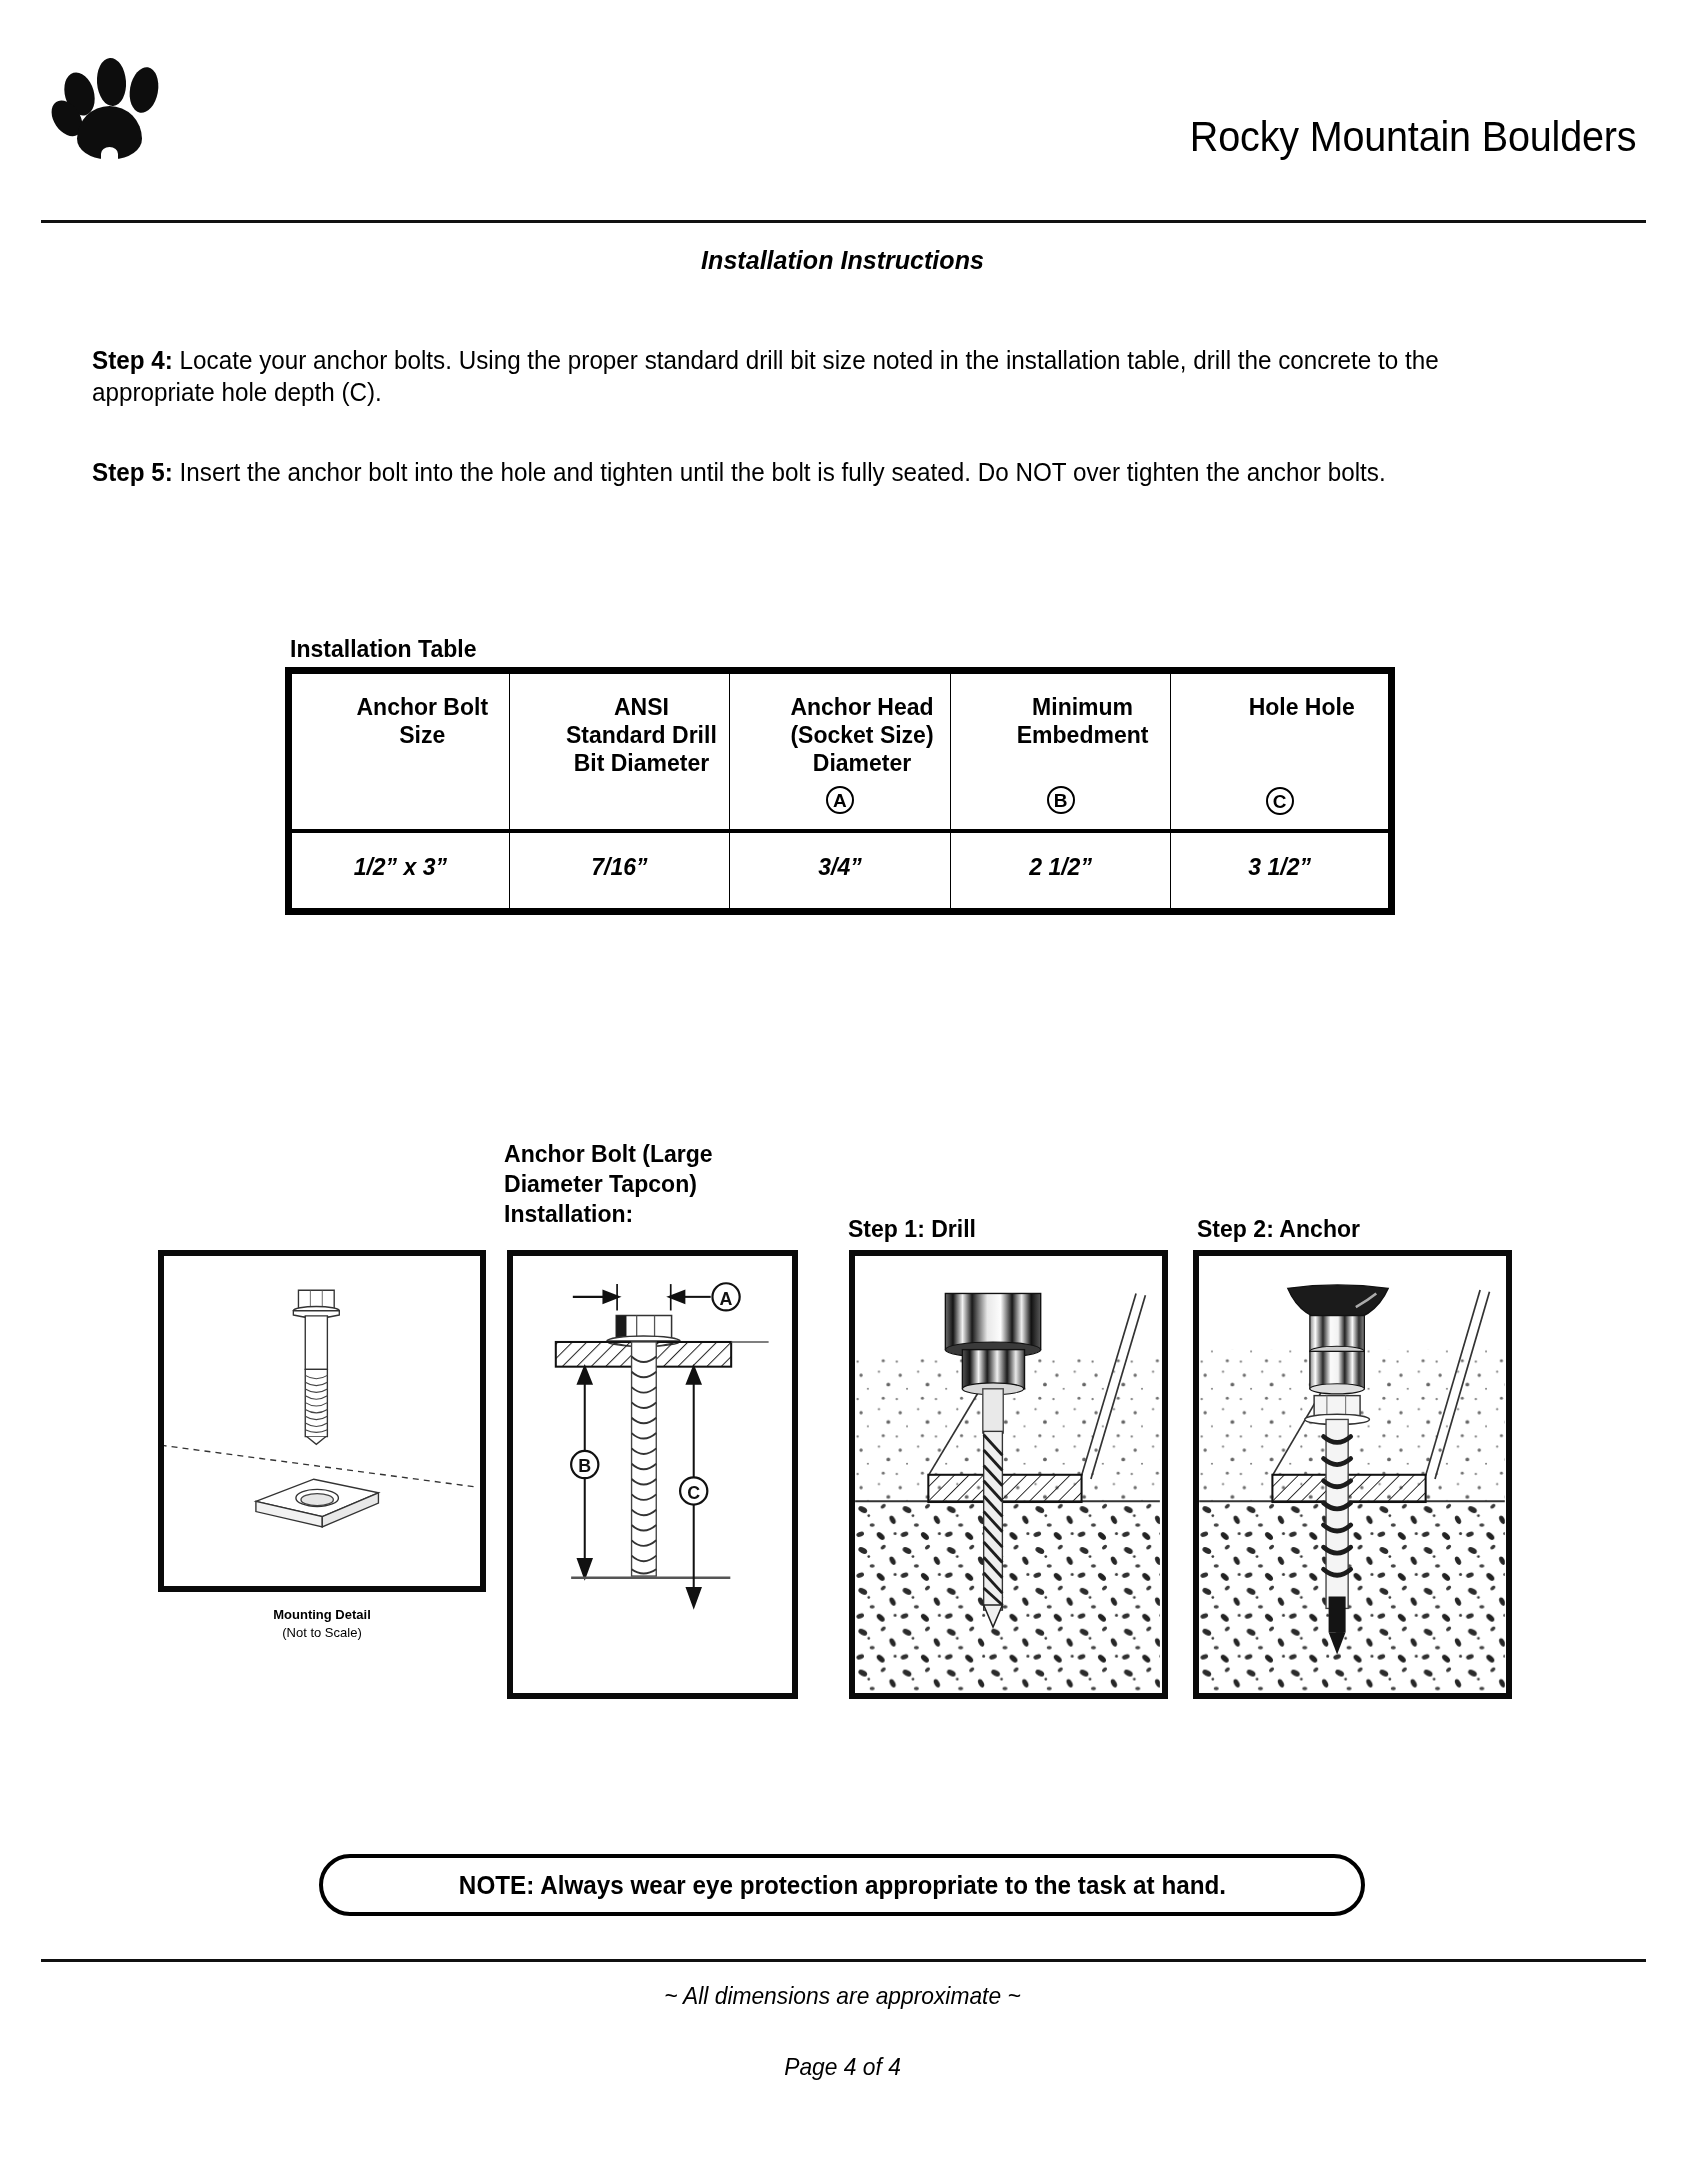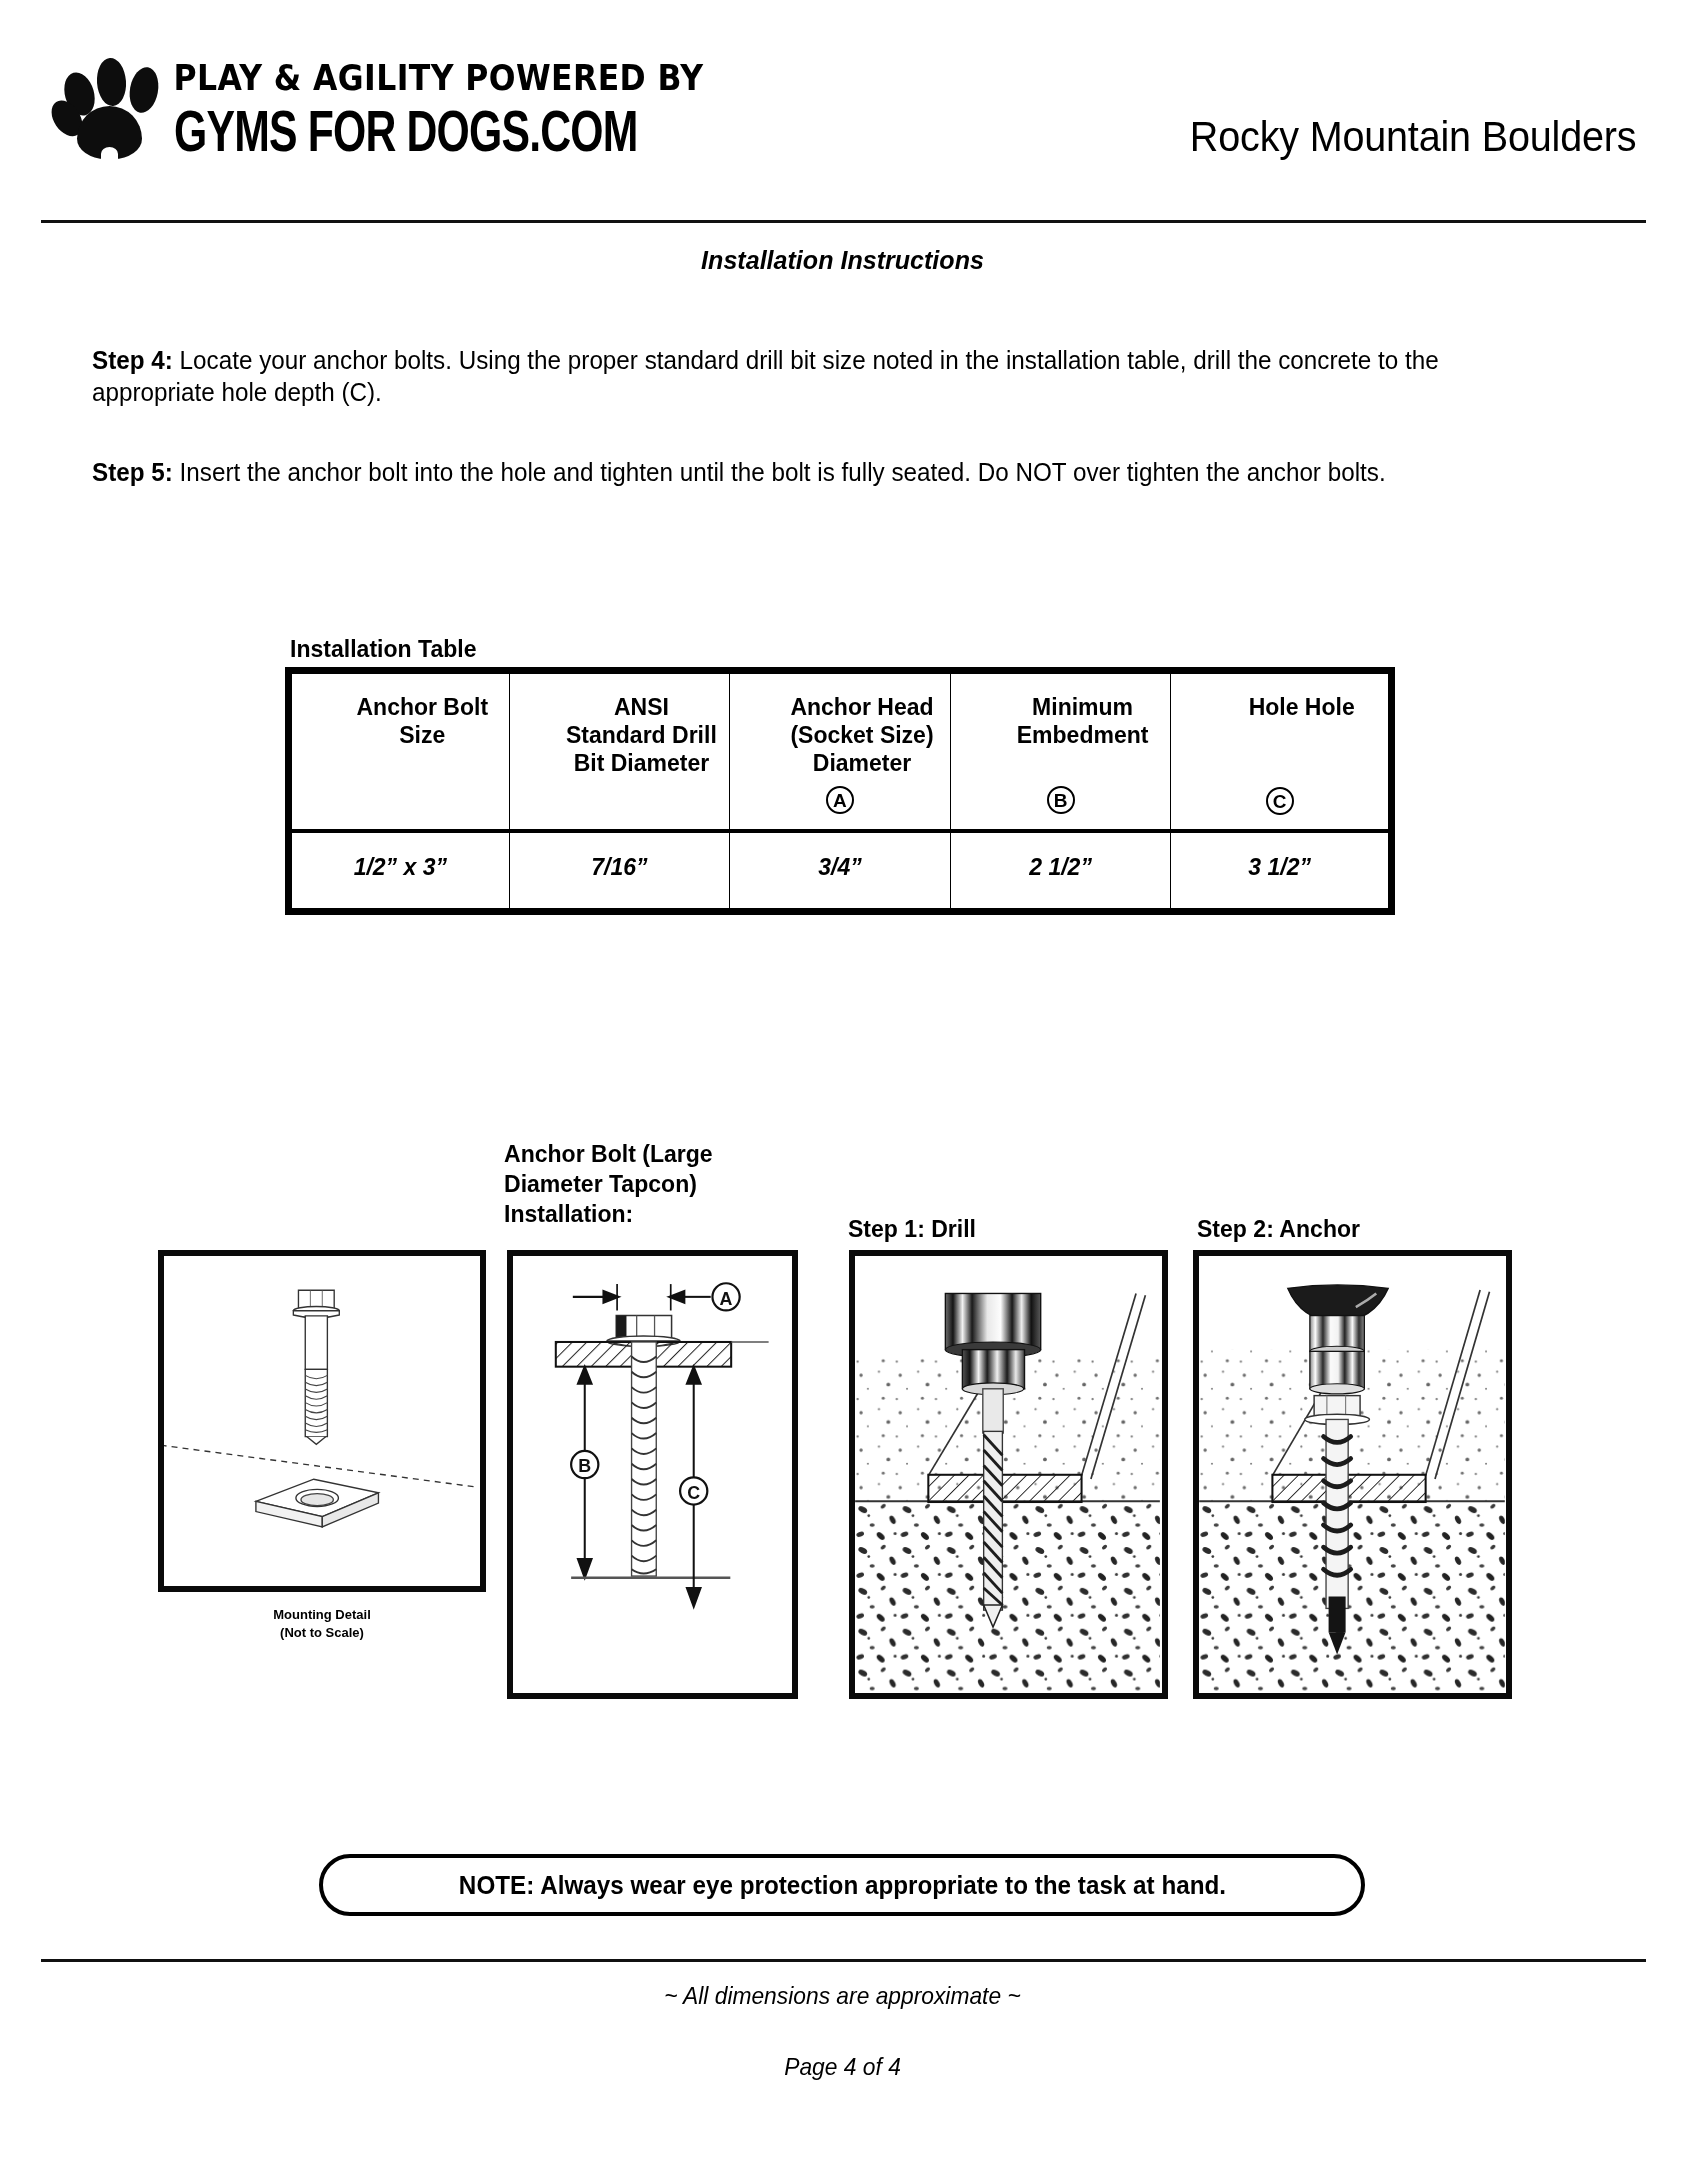--- a/index.html
+++ b/index.html
@@ -205,21 +205,21 @@
 
   #mounting-caption {
     position: absolute;
     left: 158px; top: 1606px;
     width: 328px;
     text-align: center;
     font-size: 13px;
     font-weight: bold;
     line-height: 1.35;
   }
-  #mounting-caption .sub { font-weight: bold; }
+  #mounting-caption .sub { font-weight: normal; }
 
   
   #note-box {
     position: absolute;
     left: 319px; top: 1854px;
     width: 1046px; height: 62px;
     border: 4.3px solid #000;
     border-radius: 32px;
     box-sizing: border-box;
     display: flex;
@@ -258,24 +258,20 @@
 
 <div id="header">
 
   <div id="logo-block">
     <div id="paw-icon">
       <div class="toe t1"></div>
       <div class="toe t2"></div>
       <div class="toe t3"></div>
       <div class="toe t4"></div>
       <div class="pad"></div>
-    </div>
-    <div id="logo-text">
-      <div id="logo-line1">PLAY &amp; AGILITY POWERED BY</div>
-      <div id="logo-line2">GYMS FOR DOGS.COM</div>
     </div>
   </div>
 
   <div id="doc-title">Rocky Mountain Boulders</div>
   <div id="header-rule"></div>
 </div>
 
 <div id="instr-title">Installation Instructions</div>
 
 <p class="step-para" id="step4"><span class="step-label">Step 4:</span><span> Locate your anchor bolts. Using the proper standard drill bit size noted in the installation table, drill the concrete to the appropriate hole depth (C).</span></p>

